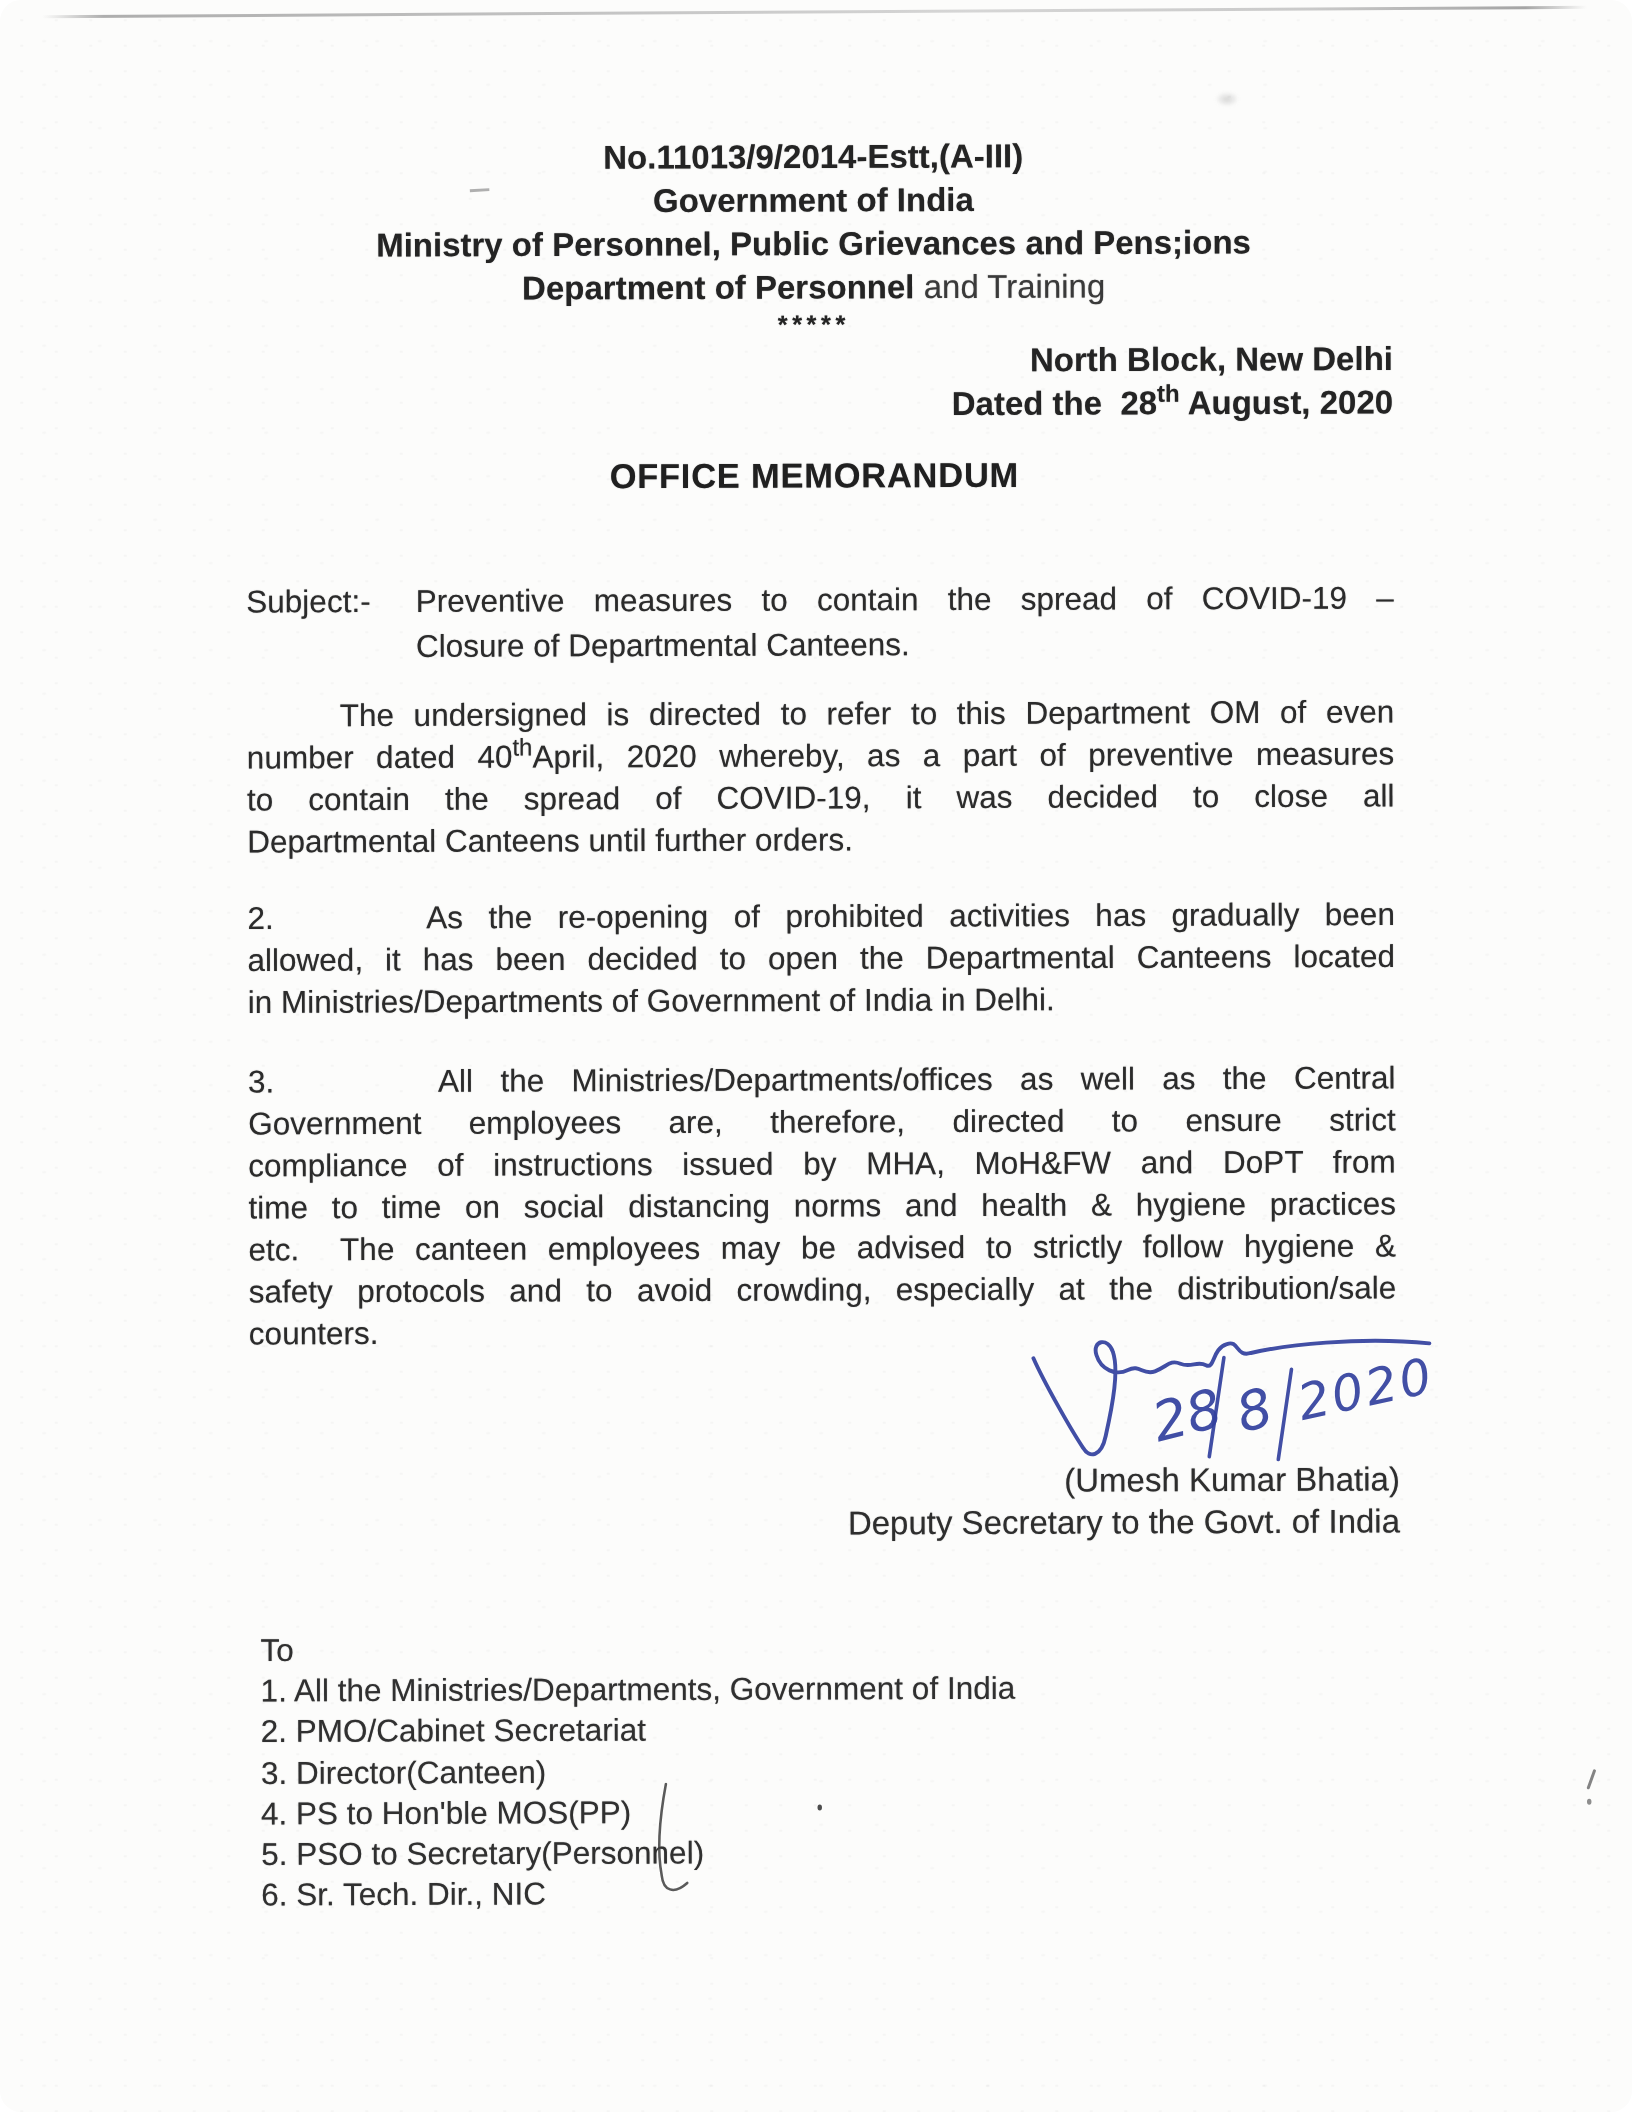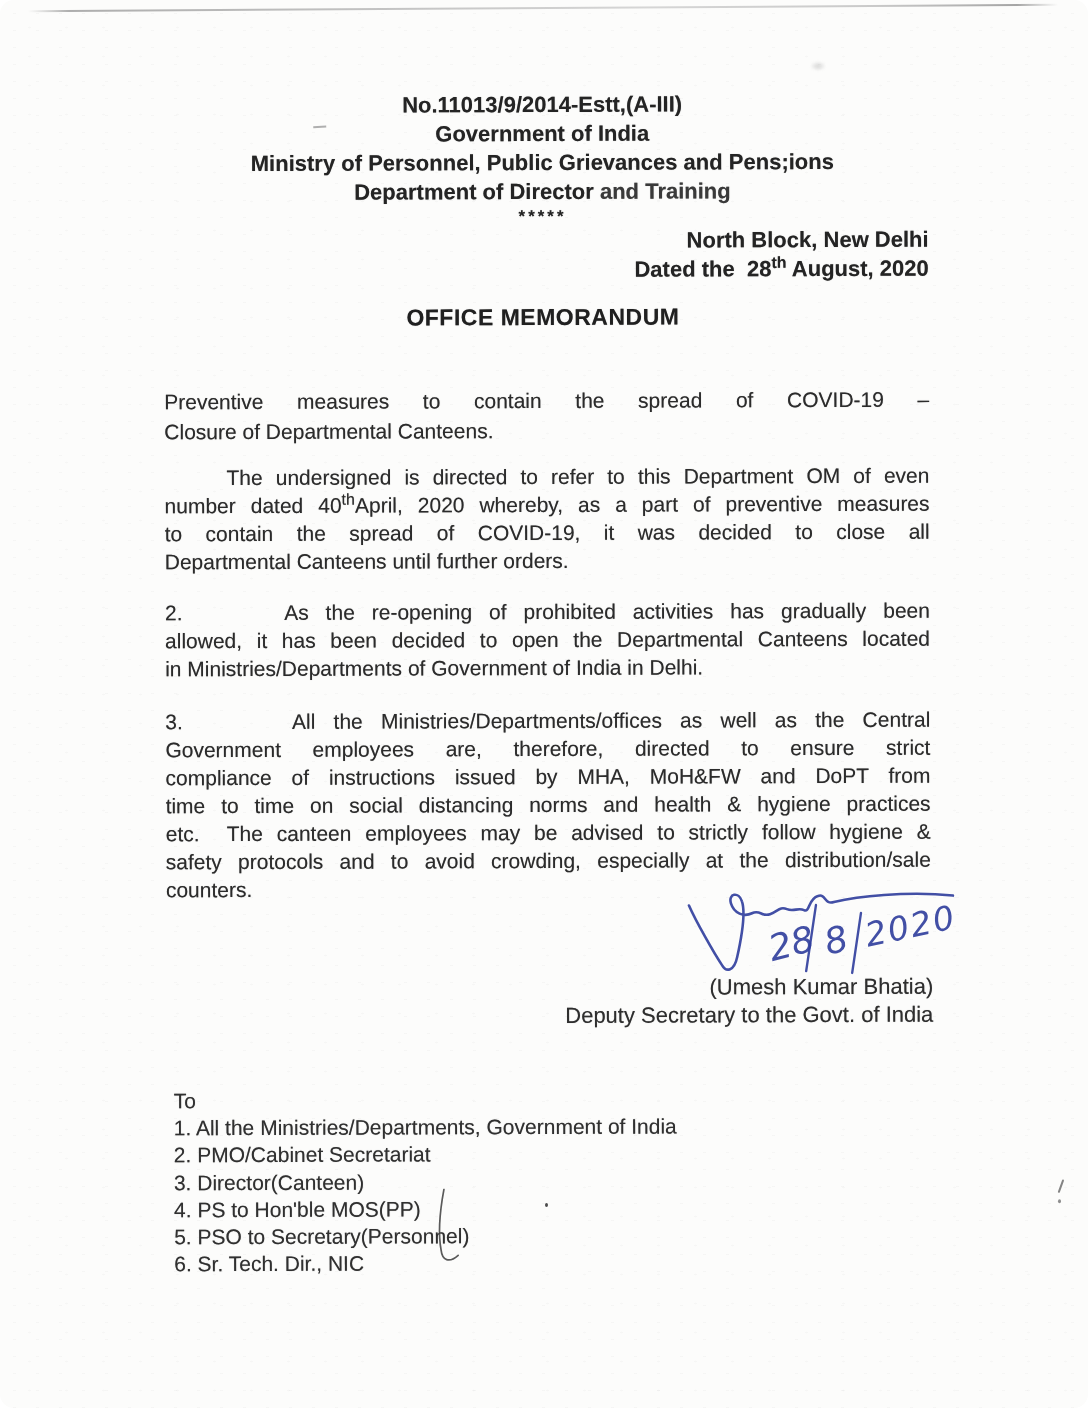--- a/index.html
+++ b/index.html
@@ -18,21 +18,21 @@
     background-size:23px 17px, 37px 29px;
     background-position:3px 5px, 11px 13px;
   }
   .tilt { position:absolute; inset:0; transform:rotate(-0.2deg); transform-origin:50% 45%; }
   .soft { text-shadow:0 0 0.7px rgba(60,60,60,0.55); }
 
   .hdr {
     position:absolute; top:90px; left:0; right:0; text-align:center;
     font-weight:bold; font-size:22px; line-height:29px; color:#242424;
   }
-  .hdr .reg { font-weight:bold; color:#3a3a3a; }
+  .hdr .reg { font-weight:normal; color:#3a3a3a; }
   .stars { font-size:17px; letter-spacing:3px; line-height:21px; font-weight:bold; }
 
   .dateblock {
     position:absolute; top:226px; right:158px; text-align:right;
     font-weight:bold; font-size:22px; line-height:29px; color:#242424;
   }
 
   .memo-title {
     position:absolute; top:304px; left:0; right:0; text-align:center;
     font-size:23px; font-weight:bold; letter-spacing:0.5px; color:#202020;
@@ -93,32 +93,33 @@
   <div class="art-topline"></div>
   <div class="tilt">
 
     <div class="art-nodash"></div>
     <div class="art-smudge"></div>
 
     <div class="hdr soft">
       <div>No.11013/9/2014-Estt,(A-III)</div>
       <div>Government of India</div>
       <div>Ministry of Personnel, Public Grievances and Pens;ions</div>
-      <div><span>Department of Director</span><span class="reg"> and Training</span></div>
+      <div><span>Department of Personnel</span><span class="reg"> and Training</span></div>
       <div class="stars">*****</div>
     </div>
 
     <div class="dateblock soft">
       <div>North Block, New Delhi</div>
       <div><span>Dated the&nbsp; 28</span><sup class="s">th</sup><span> August, 2020</span></div>
     </div>
 
     <div class="memo-title soft"><span>OFFICE MEMORANDUM</span></div>
 
     <div class="subject soft">
+      <div class="subject-label">Subject:-</div>
       <div class="subject-body">
         <div class="jline">Preventive measures to contain the spread of COVID-19 –</div>
         <div class="lline">Closure of Departmental Canteens.</div>
       </div>
     </div>
 
     <div class="para p1 soft">
       <div class="jline indent">The undersigned is directed to refer to this Department OM of even</div>
       <div class="jline"><span>number dated 40</span><sup class="s">th</sup><span>April, 2020 whereby, as a part of preventive measures</span></div>
       <div class="jline">to contain the spread of COVID-19, it was decided to close all</div>

